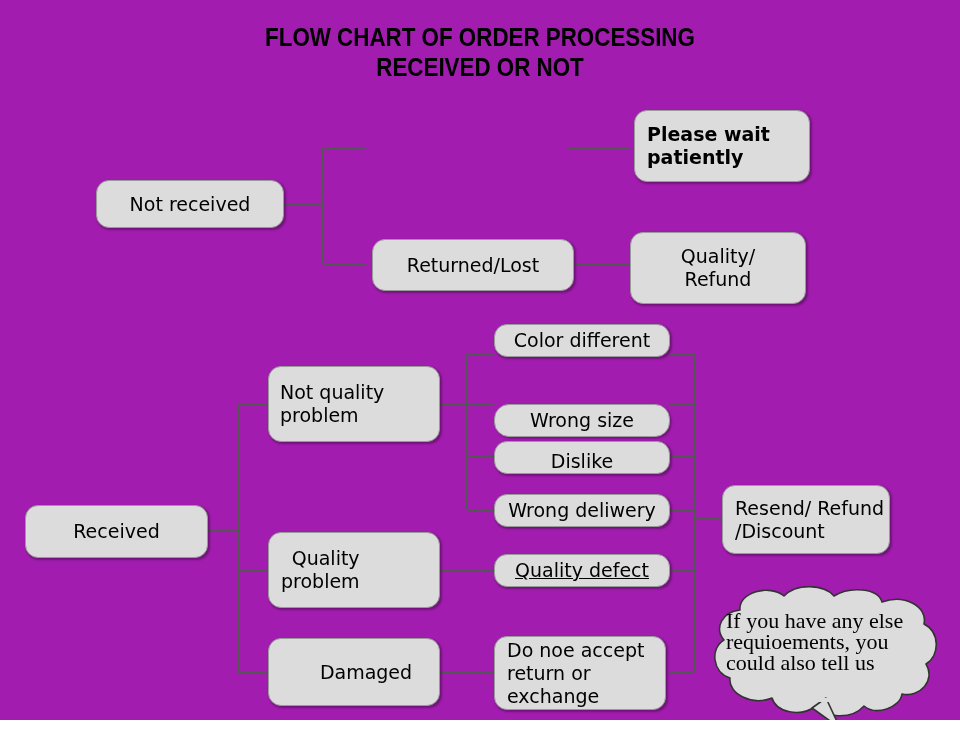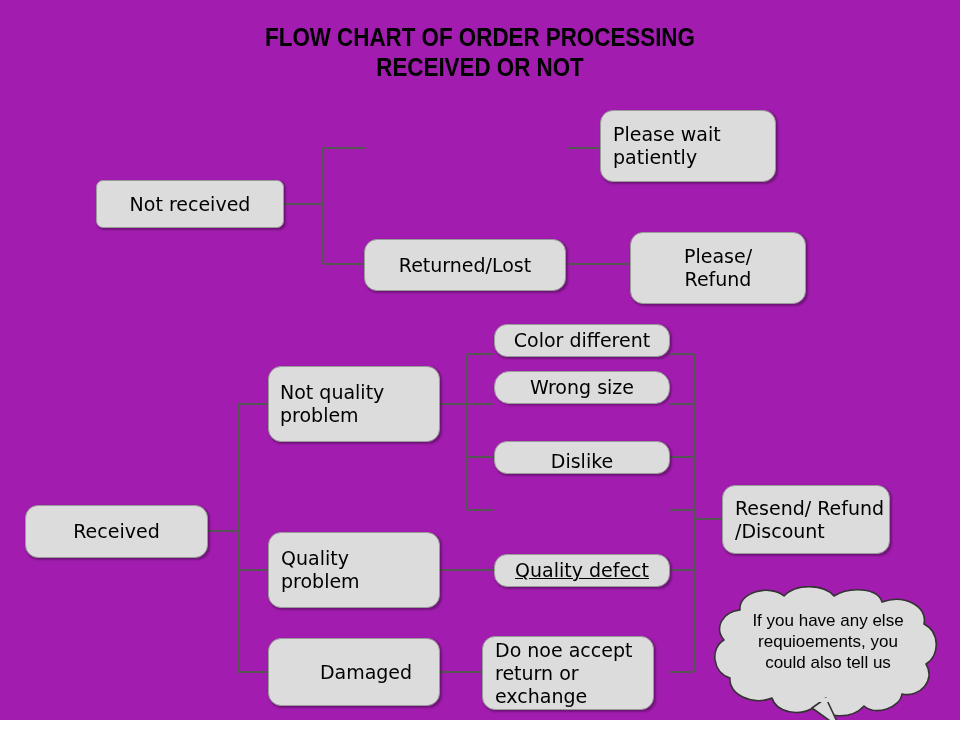--- a/index.html
+++ b/index.html
@@ -72,25 +72,24 @@
     width: 244px;
     height: 144px;
   }
   .callout svg { display: block; width: 244px; height: 144px; }
   .callout .callout-text {
     position: absolute;
     left: 26px;
     top: 24px;
     width: 204px;
     color: #000000;
-    font-family: Liberation Sans, sans-serif;
-    font-size: 17px;
+    font-family: Liberation Serif, serif;
+    font-size: 22px;
     line-height: 21px;
     white-space: pre-line;
-    text-align: center;
   }
 </style>
 </head>
 <body>
 
 <div id="canvas">
 
   <div class="title">
     <span class="title-line">FLOW CHART OF ORDER PROCESSING</span>
     <span class="title-line">RECEIVED OR NOT</span>
@@ -127,75 +126,78 @@
       <path d="M670,404 L694,404"></path>
       <path d="M670,457 L694,457"></path>
       <path d="M670,510 L694,510"></path>
       <path d="M670,570 L694,570"></path>
       <path d="M670,672 L694,672"></path>
       <path d="M694,354 L694,672"></path>
       <path d="M694,519 L722,519"></path>
     </g>
   </svg>
 
-  <div class="node center" style="left:96px; top:180px; width:188px; height:48px;border-radius:7px;">
+  <div class="node center" style="left:96px; top:180px; width:188px; height:48px;">
     <span class="txt">Not received</span>
   </div>
 
 
-  <div class="node left" style="left:600px; top:110px; width:176px; height:72px;">
+  <div class="node left" style="left:634px; top:110px; width:176px; height:72px;font-weight:bold;">
     <span class="txt">Please wait
 patiently</span>
   </div>
 
-  <div class="node center" style="left:364px; top:239px; width:202px; height:52px;">
+  <div class="node center" style="left:372px; top:239px; width:202px; height:52px;">
     <span class="txt">Returned/Lost</span>
   </div>
 
   <div class="node center" style="left:630px; top:232px; width:176px; height:72px;">
-    <span class="txt">Please/
+    <span class="txt">Quality/
 Refund</span>
   </div>
 
   <div class="node center" style="left:25px; top:505px; width:183px; height:53px;align-items:center;">
     <span class="txt">Received</span>
   </div>
 
   <div class="node left" style="left:268px; top:366px; width:172px; height:76px;padding-left:11px;">
     <span class="txt">Not quality
 problem</span>
   </div>
 
-  <div class="node left" style="left:268px; top:532px; width:172px; height:76px;">
+  <div class="node left" style="left:268px; top:532px; width:172px; height:76px;text-align:right;">
     <span class="txt">Quality
 problem</span>
   </div>
 
   <div class="node center" style="left:268px; top:638px; width:172px; height:68px;padding-left:24px;">
     <span class="txt">Damaged</span>
   </div>
 
   <div class="node center" style="left:494px; top:324px; width:176px; height:33px;">
     <span class="txt">Color different</span>
   </div>
 
-  <div class="node center" style="left:494px; top:371px; width:176px; height:33px;border-radius:15px;">
+  <div class="node center" style="left:494px; top:404px; width:176px; height:33px;border-radius:15px;">
     <span class="txt">Wrong size</span>
   </div>
 
   <div class="node center" style="left:494px; top:441px; width:176px; height:33px;align-items:flex-end;">
     <span class="txt">Dislike</span>
   </div>
 
+  <div class="node center" style="left:494px; top:494px; width:176px; height:33px;">
+    <span class="txt">Wrong deliwery</span>
+  </div>
 
   <div class="node center" style="left:494px; top:554px; width:176px; height:33px;text-decoration:underline;">
     <span class="txt">Quality defect</span>
   </div>
 
-  <div class="node left" style="left:482px; top:636px; width:172px; height:74px;">
+  <div class="node left" style="left:494px; top:636px; width:172px; height:74px;">
     <span class="txt">Do noe accept
 return or
 exchange</span>
   </div>
 
   <div class="node left" style="left:722px; top:485px; width:168px; height:69px;">
     <span class="txt">Resend/ Refund
 /Discount</span>
   </div>
 

